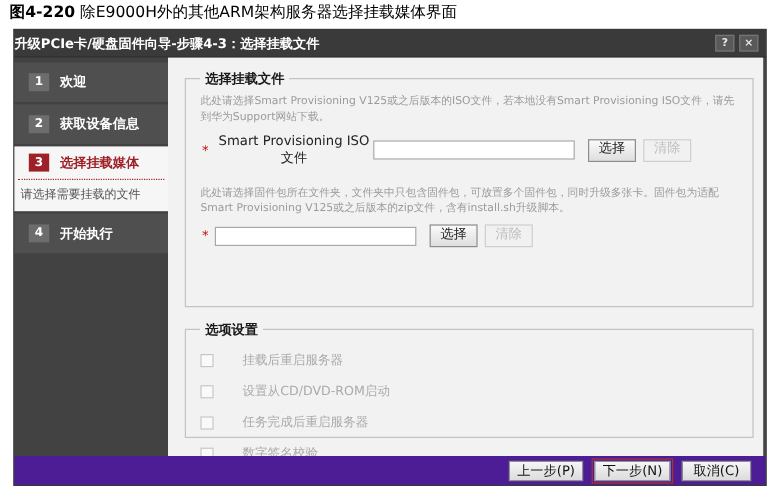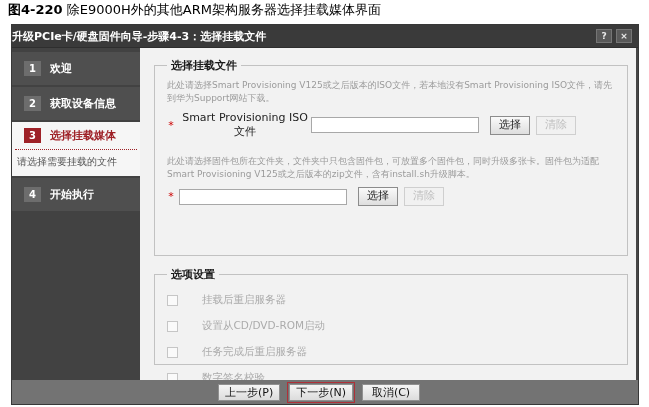--- a/index.html
+++ b/index.html
@@ -83,21 +83,21 @@
   .btn:disabled, .btn.disabled {
     background: #f1f1f1; border-color: #cfcfcf; color: #bdbdbd; cursor: default;
   }
 
   .opt { display: flex; align-items: center; gap: 24px; margin: 9px 0 12px 6px; color: #ababab; font-size: 10.5px; }
   .cb { width: 11px; height: 11px; border: 1px solid #c6c6c6; background: #fafafa; flex: 0 0 auto; }
 
   
   .dlg-footer {
     position: absolute; left: 0; right: 0; bottom: 0; height: 24px;
-    background: #737373; display: flex; justify-content: center; align-items: center;
+    background: #4c1d95; display: flex; justify-content: flex-end; align-items: center;
     gap: 9px; padding-right: 12px;
   }
   .fbtn {
     min-width: 58px; height: 17px; font-size: 11px; line-height: 13px;
     background: linear-gradient(#f5f5f5, #dcdcdc); border: 1px solid #909090;
     color: #111; cursor: pointer; font-family: inherit; padding: 0 6px;
   }
   .fbtn.primary { outline: 1px solid #b03038; outline-offset: 1px; }
 </style>
 </head>

